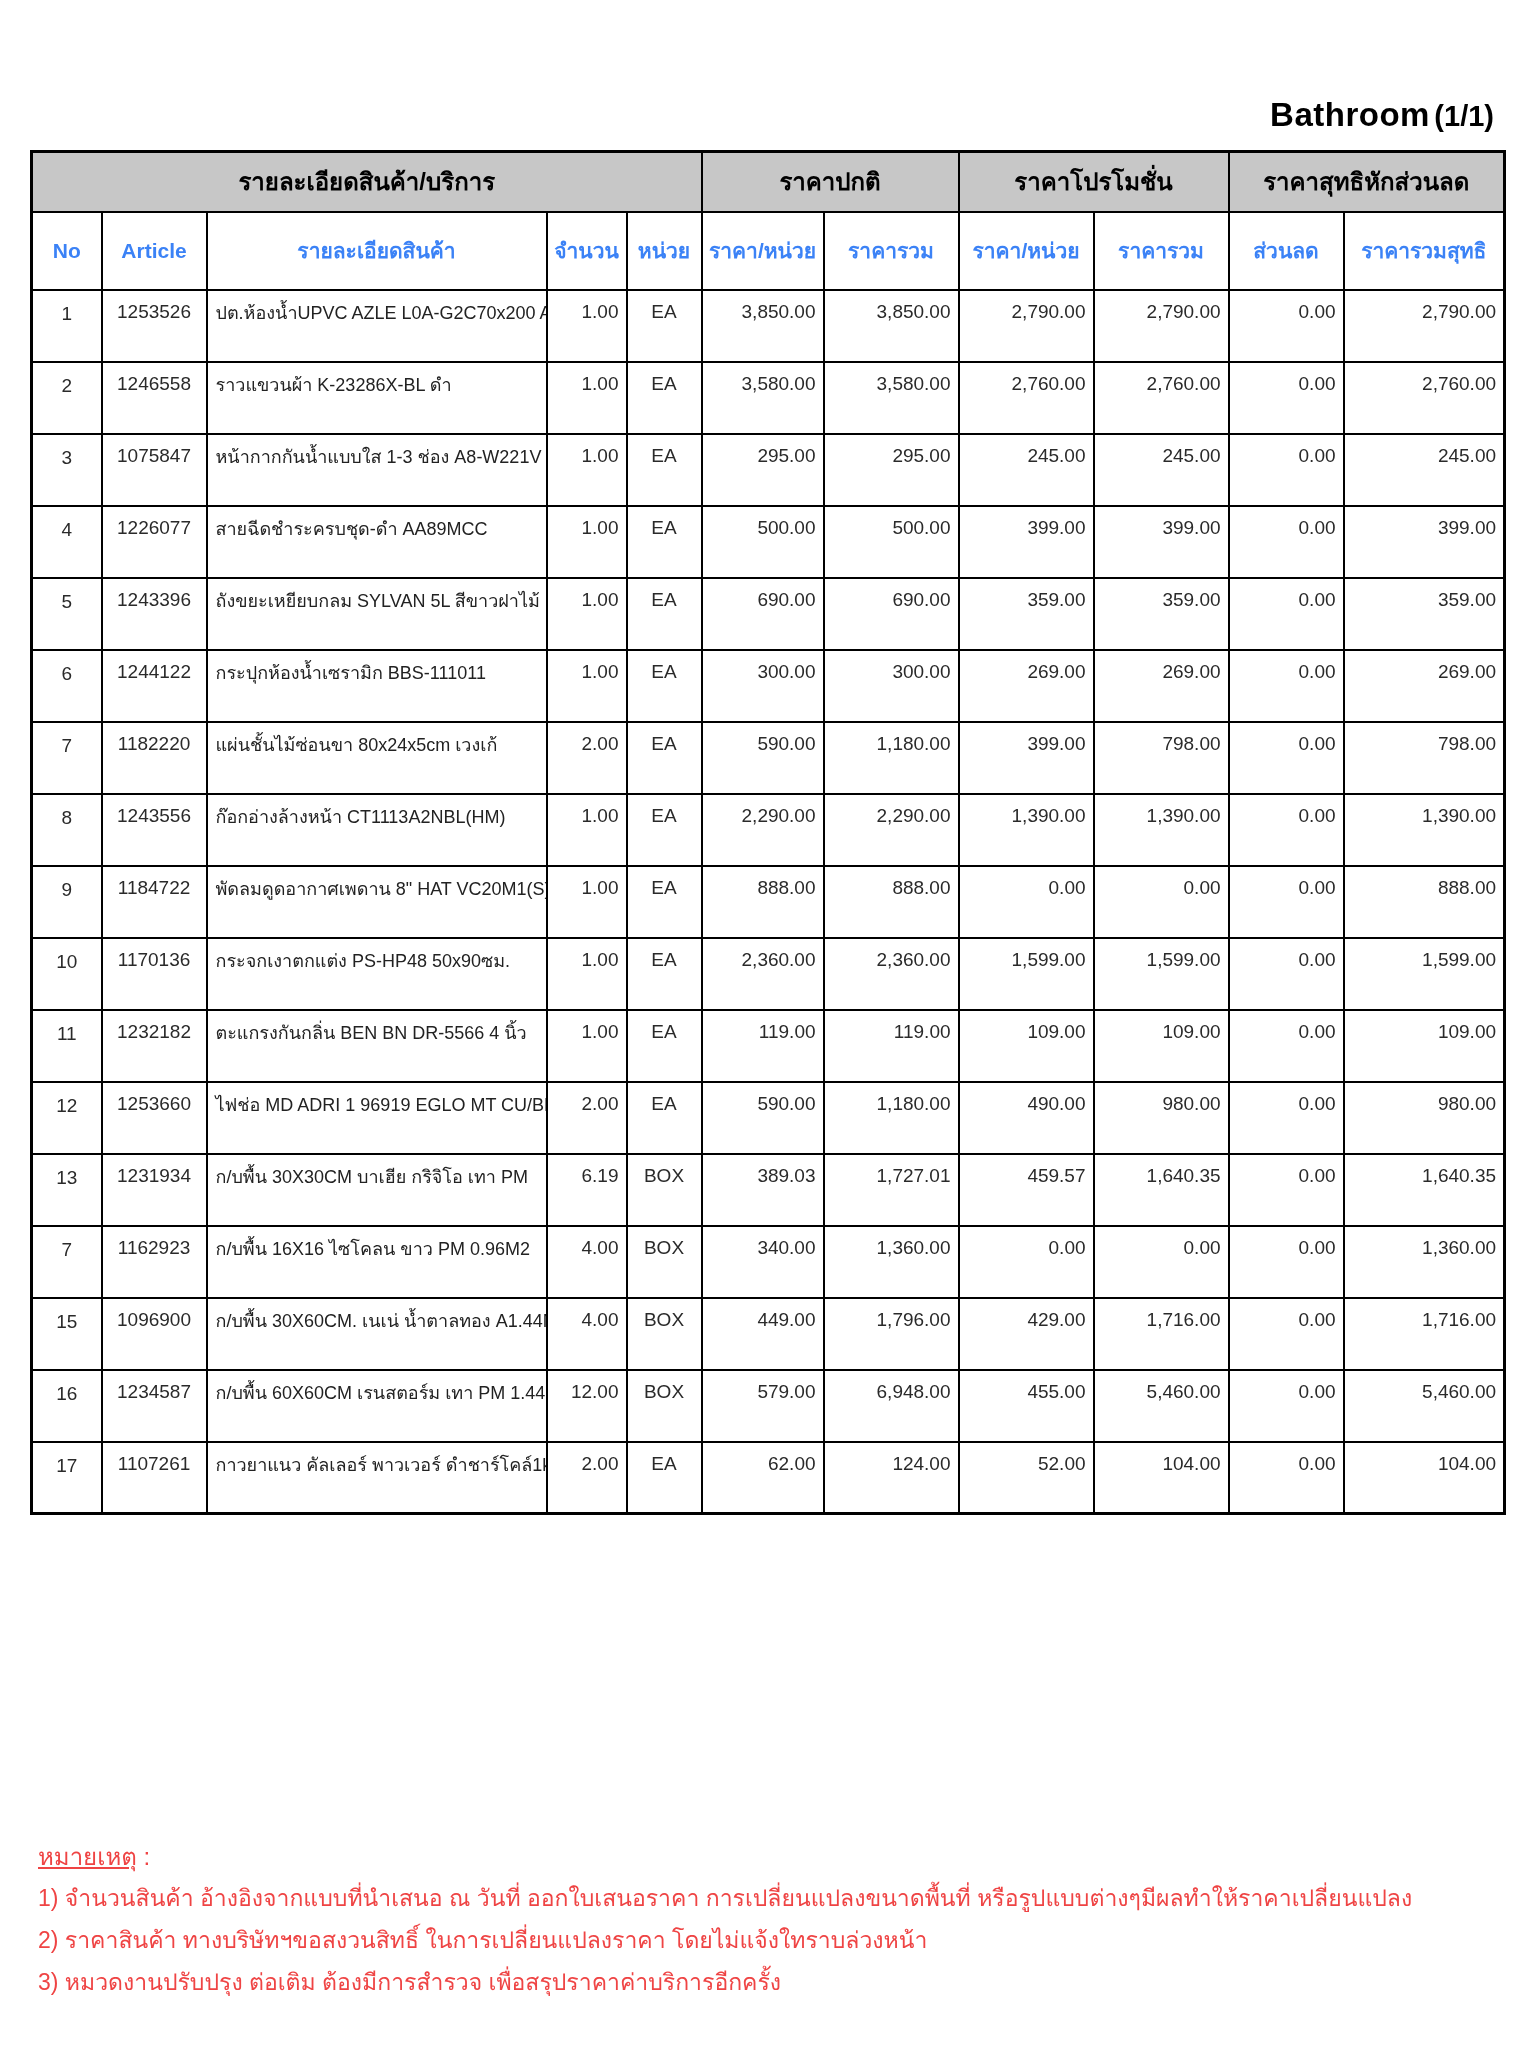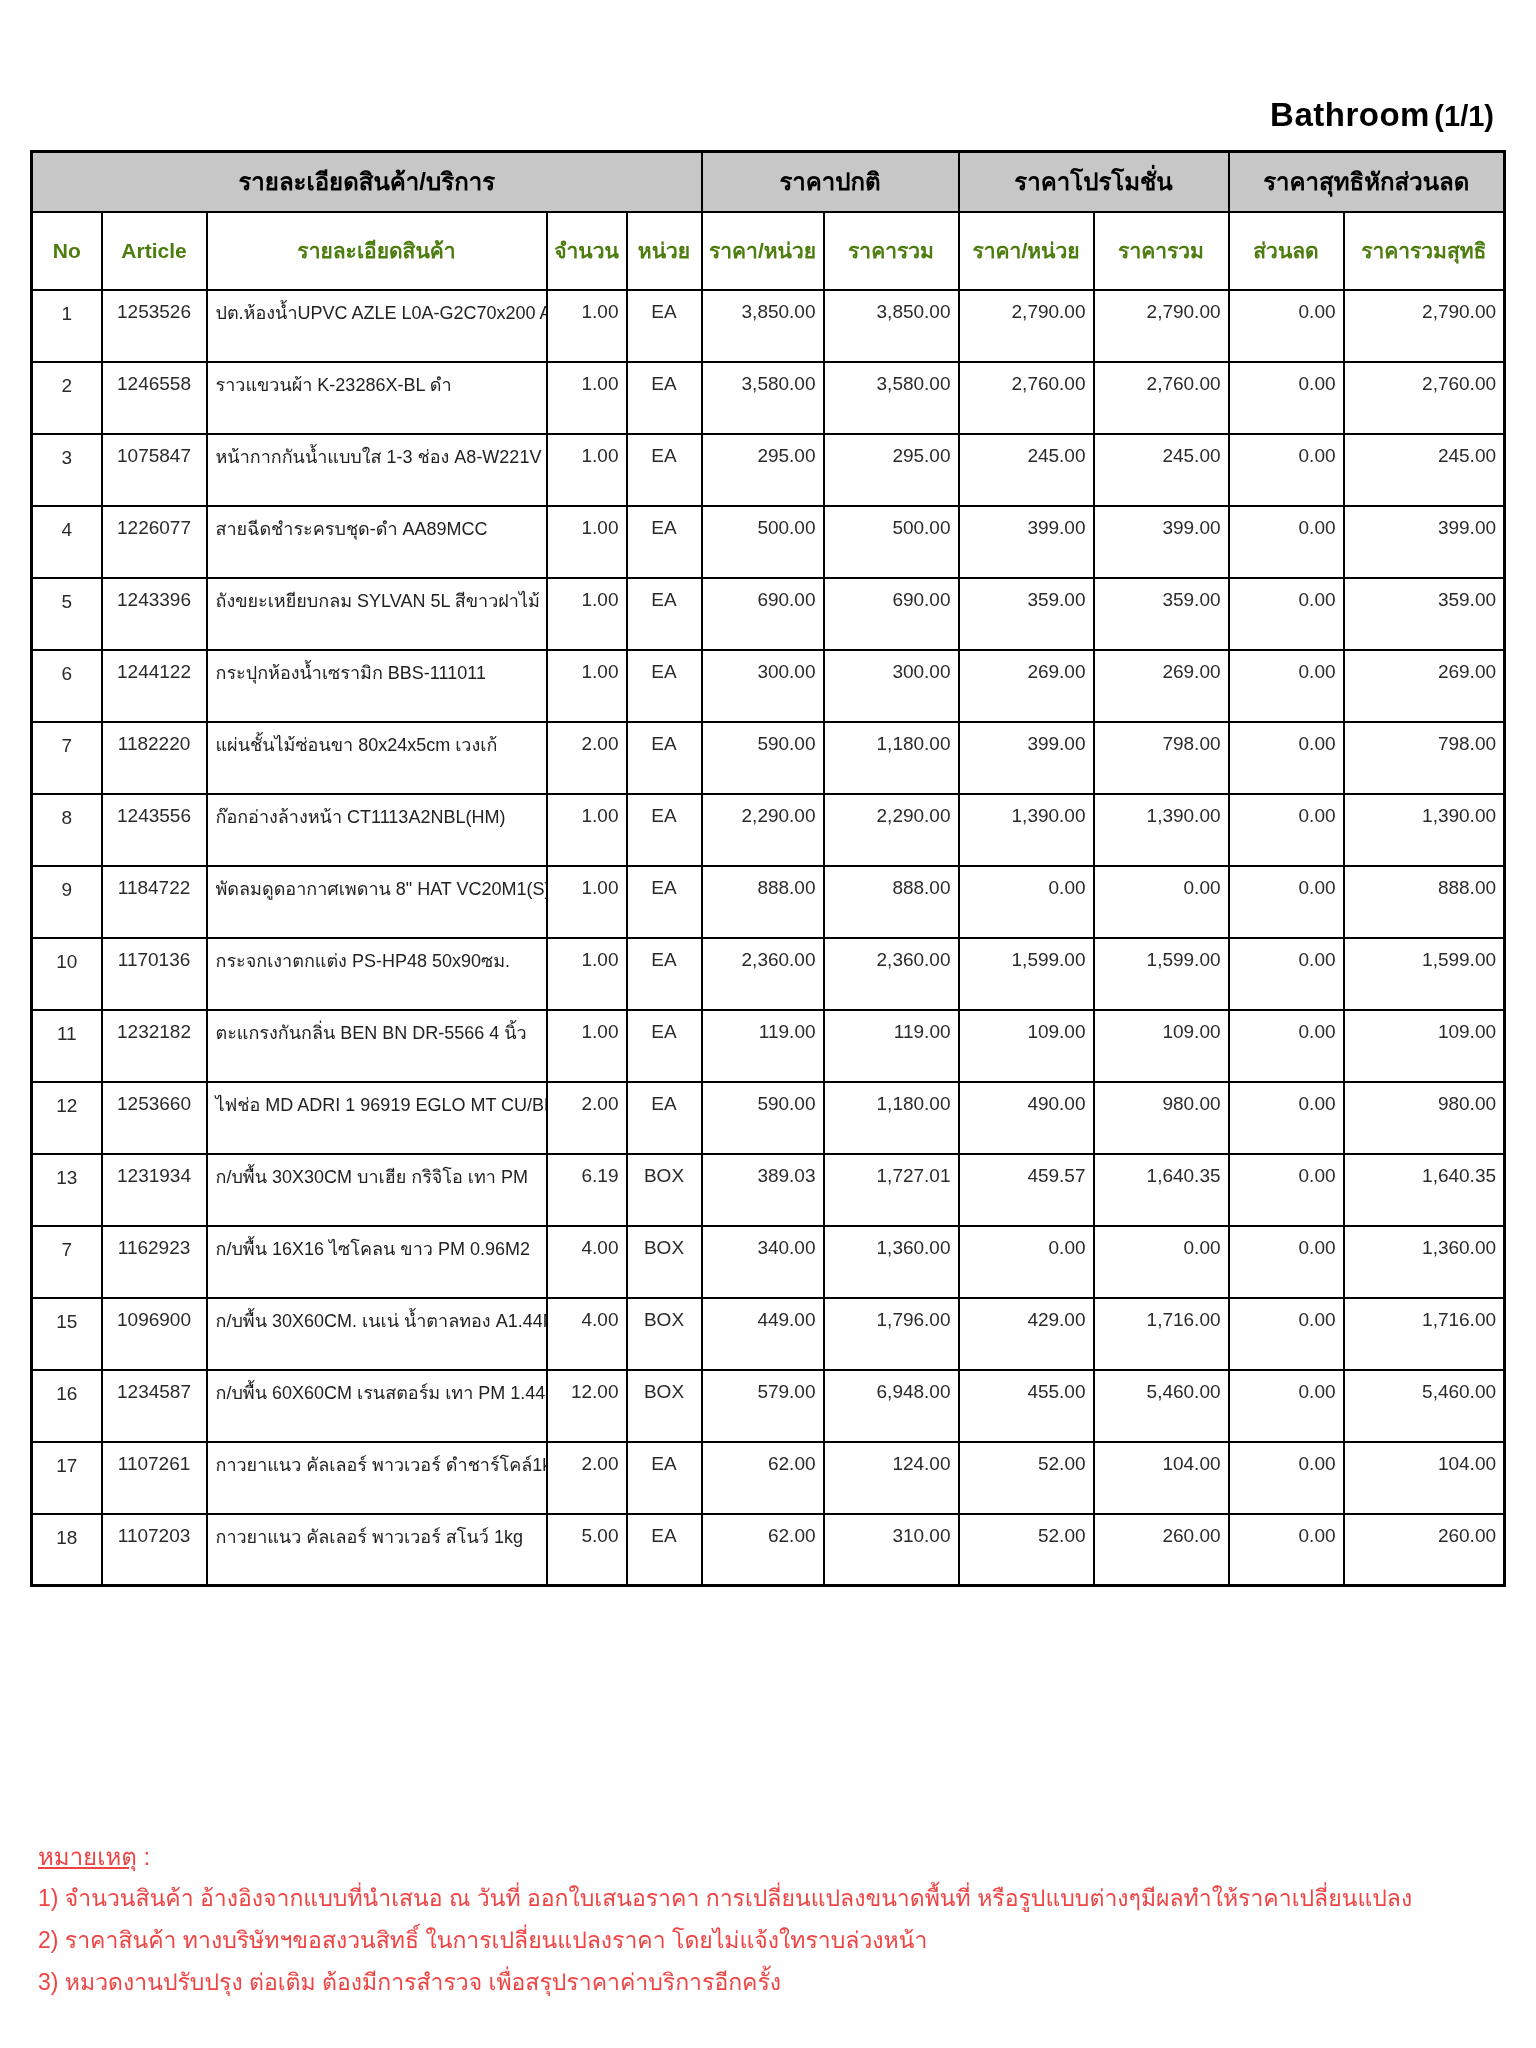--- a/index.html
+++ b/index.html
@@ -51,21 +51,21 @@
     vertical-align: middle;
     color: #000;
   }
   tr.head-row { height: 78px; }
   tr.head-row th {
     background: #ffffff;
     font-size: 21px;
     font-weight: bold;
     text-align: center;
     vertical-align: middle;
-    color: #4d7c0f;
+    color: #3b82f6;
   }
   tbody tr { height: 72px; }
   tbody td {
     vertical-align: top;
     padding: 10px 7px 0 7px;
     font-size: 19px;
     color: #2a2a2a;
     background: #ffffff;
   }
   tbody td.col-desc {
@@ -356,33 +356,20 @@
           <td class="col-desc align-left">กาวยาแนว คัลเลอร์ พาวเวอร์ ดำชาร์โคล์1kg</td>
           <td class="col-qty align-right">2.00</td>
           <td class="col-unit align-center">EA</td>
           <td class="col-normal_unit align-right">62.00</td>
           <td class="col-normal_total align-right">124.00</td>
           <td class="col-promo_unit align-right">52.00</td>
           <td class="col-promo_total align-right">104.00</td>
           <td class="col-discount align-right">0.00</td>
           <td class="col-net_total align-right">104.00</td>
         </tr>
-        <tr>
-          <td class="col-no align-center">18</td>
-          <td class="col-article align-center">1107203</td>
-          <td class="col-desc align-left">กาวยาแนว คัลเลอร์ พาวเวอร์ สโนว์ 1kg</td>
-          <td class="col-qty align-right">5.00</td>
-          <td class="col-unit align-center">EA</td>
-          <td class="col-normal_unit align-right">62.00</td>
-          <td class="col-normal_total align-right">310.00</td>
-          <td class="col-promo_unit align-right">52.00</td>
-          <td class="col-promo_total align-right">260.00</td>
-          <td class="col-discount align-right">0.00</td>
-          <td class="col-net_total align-right">260.00</td>
-        </tr>
       </tbody>
   </table>
 
   <div class="notes">
     <div class="notes-heading">
       <span class="u">หมายเหตุ</span><span> :</span>
     </div>
     <div>
         <div class="note-line">1) จำนวนสินค้า อ้างอิงจากแบบที่นำเสนอ ณ วันที่ ออกใบเสนอราคา การเปลี่ยนแปลงขนาดพื้นที่ หรือรูปแบบต่างๆมีผลทำให้ราคาเปลี่ยนแปลง</div>
         <div class="note-line">2) ราคาสินค้า ทางบริษัทฯขอสงวนสิทธิ์ ในการเปลี่ยนแปลงราคา โดยไม่แจ้งใทราบล่วงหน้า</div>

